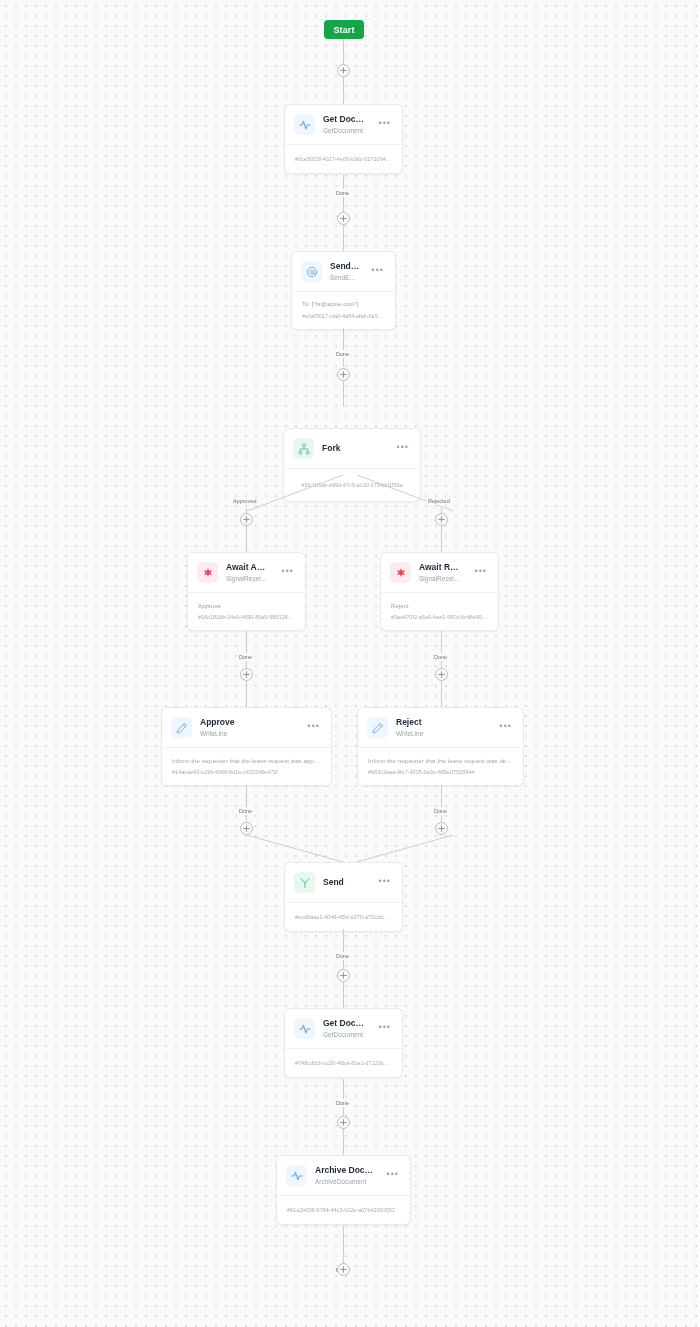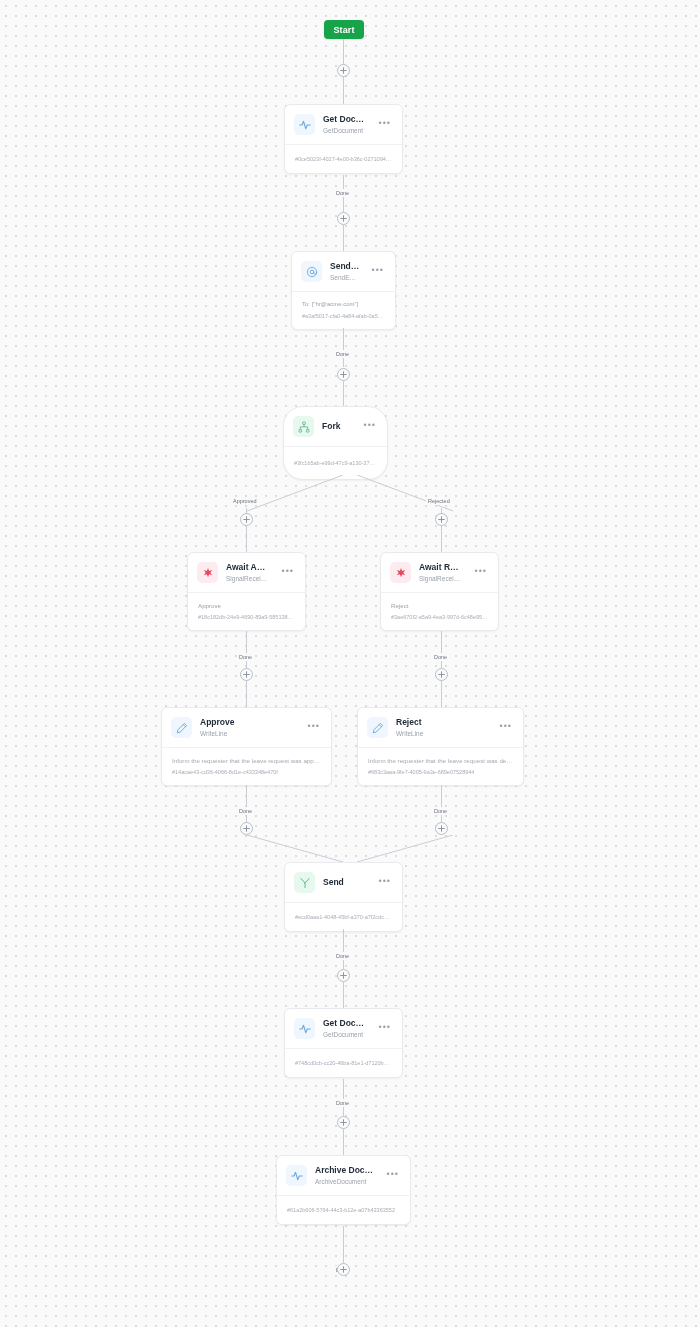--- a/index.html
+++ b/index.html
@@ -166,21 +166,21 @@
 
   <div class="abs edge edge-v" style="left:343px;top:328px;height:39px;"></div>
   <div class="abs" style="left:334px;top:342px;"><span class="edge-label">Done</span></div>
   <div class="abs plus" style="left:337px;top:368px;">
     <svg width="7" height="7" viewBox="0 0 7 7">
         <path d="M3.5 0.7v5.6M0.7 3.5h5.6" stroke="#8e96a3" stroke-width="1" stroke-linecap="round"></path>
       </svg>
   </div>
   <div class="abs edge edge-v" style="left:343px;top:381px;height:25px;"></div>
 
-  <div class="abs node" style="left:283px;top:406px;width:105px;border-radius:20px;">
+  <div class="abs node" style="left:283px;top:428px;width:138px;">
     <div class="node-head">
       <div class="node-icon ic-green">
         <svg width="12" height="12" viewBox="0 0 16 16">
             <rect x="6.3" y="1.2" width="3.4" height="3.4" rx=".6" fill="none" stroke="#5cb98a" stroke-width="1.1"></rect>
             <rect x="1.4" y="11.4" width="3.4" height="3.4" rx=".6" fill="none" stroke="#5cb98a" stroke-width="1.1"></rect>
             <rect x="11.2" y="11.4" width="3.4" height="3.4" rx=".6" fill="none" stroke="#5cb98a" stroke-width="1.1"></rect>
             <path d="M8 4.6v3.2M3.1 11.4V7.8h9.8v3.6" fill="none" stroke="#5cb98a" stroke-width="1.1" stroke-linecap="round"></path>
           </svg>
       </div>
       <div class="node-titles">

